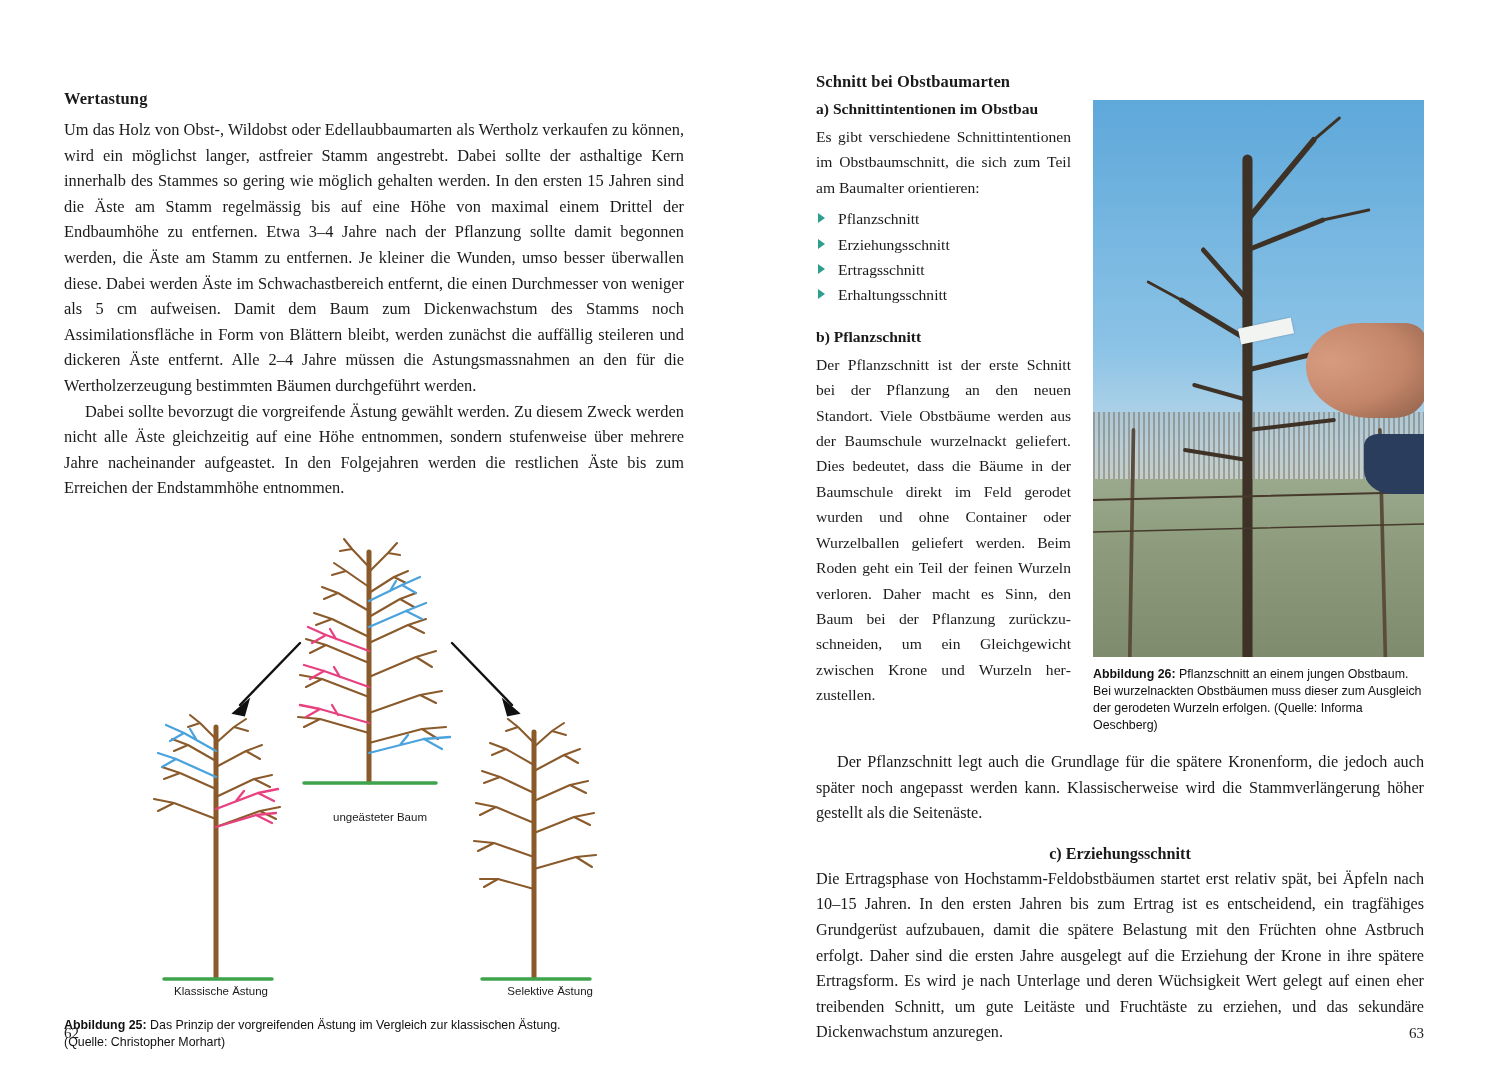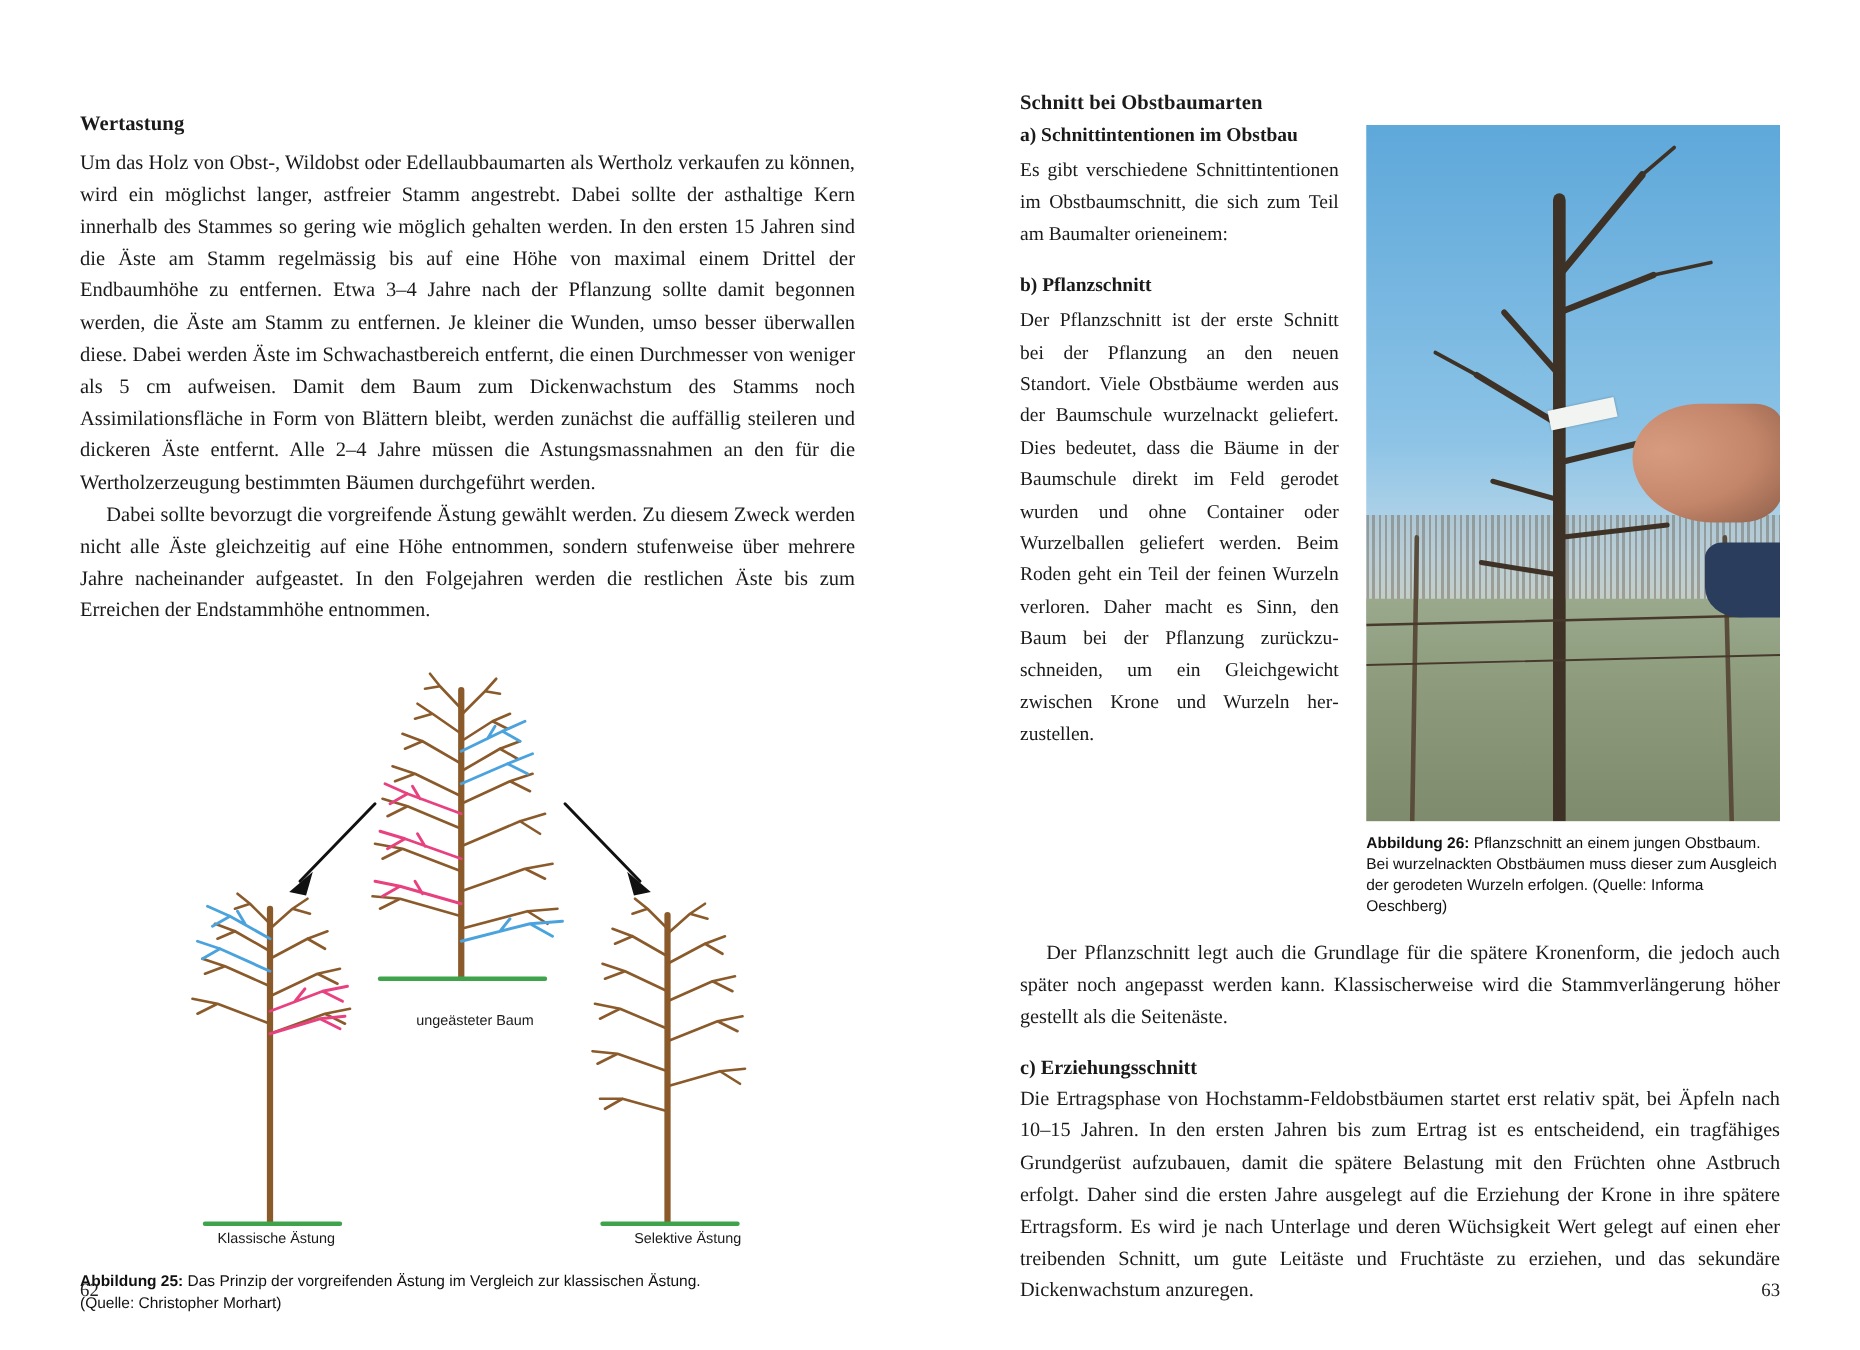--- a/index.html
+++ b/index.html
@@ -165,20 +165,21 @@
     margin-top: 9px;
     width: 100%;
   }
 
   .right-bottom { margin-top: 16px; }
   .right-bottom p.body { font-size: 16.2px; line-height: 25.6px; }
   .sub-head {
     font-size: 16.2px;
     font-weight: bold;
     margin: 18px 0 3px 0;
+    text-align: center;
   }
 
   
   .figure-25 {
     margin-top: 26px;
     position: relative;
     width: 620px;
     height: 480px;
   }
   .fig-label {
@@ -308,22 +309,28 @@
   </div>
 
   <div class="page page-right">
 
     <h2 class="section-title">Schnitt bei Obstbaumarten</h2>
 
     <div class="right-top">
 
       <div class="col-text">
         <div class="col-head">a) Schnittintentionen im Obstbau</div>
-        <p class="body">Es gibt verschiedene Schnittintentio­nen im Obstbaumschnitt, die sich zum Teil am Baumalter orien­einem:</p>
-
+        <p class="body">Es gibt verschiedene Schnittintentio­nen im Obstbaumschnitt, die sich zum Teil am Baumalter orien­tieren:</p>
+
+        <ul class="bullets">
+          <li><span class="tri"></span><span>Pflanzschnitt</span></li>
+          <li><span class="tri"></span><span>Erziehungsschnitt</span></li>
+          <li><span class="tri"></span><span>Ertragsschnitt</span></li>
+          <li><span class="tri"></span><span>Erhaltungsschnitt</span></li>
+        </ul>
 
         <div class="col-head" style="margin-top:20px;">b) Pflanzschnitt</div>
         <p class="body">Der Pflanzschnitt ist der erste Schnitt bei der Pflanzung an den neuen Standort. Viele Obstbäume werden aus der Baumschule wur­zelnackt geliefert. Dies bedeutet, dass die Bäume in der Baumschule direkt im Feld gerodet wurden und ohne Container oder Wurzelballen geliefert werden. Beim Roden geht ein Teil der feinen Wurzeln ver­loren. Daher macht es Sinn, den Baum bei der Pflanzung zurückzu­schneiden, um ein Gleichgewicht zwischen Krone und Wurzeln her­zustellen.</p>
       </div>
 
       <div class="col-figure">
         <div class="photo">
           <div class="hedge"></div>
           <div class="ground"></div>
 

